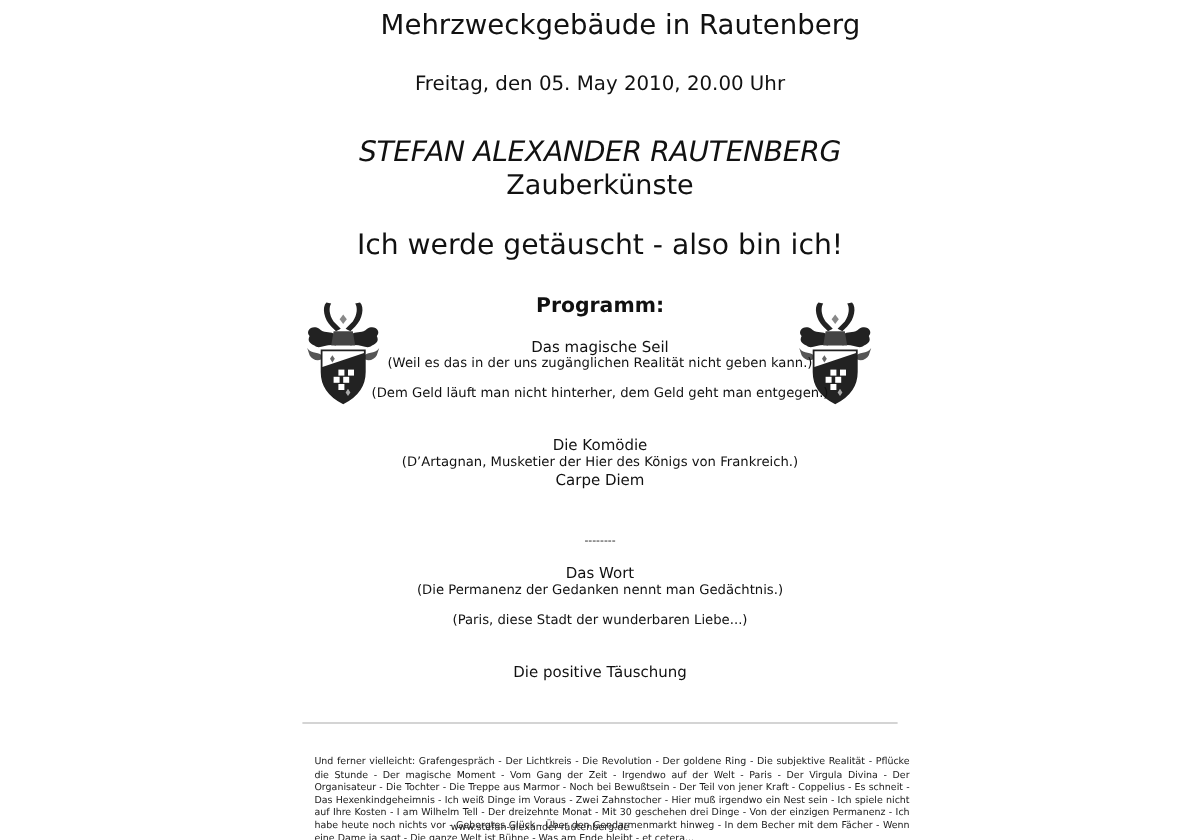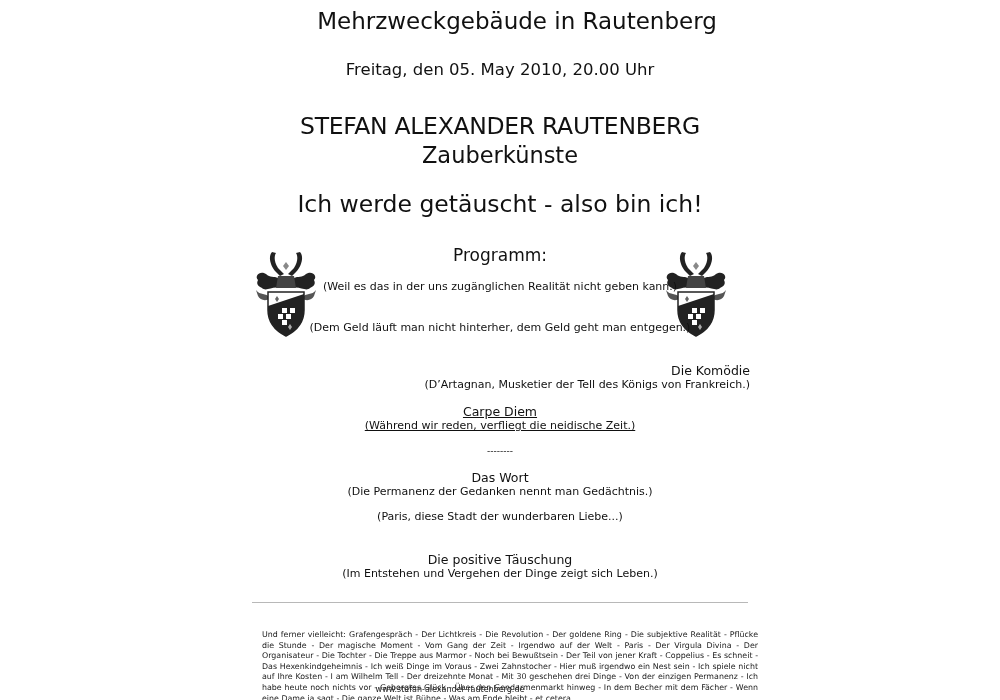--- a/index.html
+++ b/index.html
@@ -1,24 +1,24 @@
 <!DOCTYPE html>
 <html><head>
   <meta charset="utf-8">
   <style>
     * { margin: 0; padding: 0; box-sizing: border-box; }
     html, body { width: 1000px; height: 700px; background: #ffffff; overflow: hidden; }
     body { font-family: "DejaVu Sans", "Liberation Sans", sans-serif; color: #111111; position: relative; }
     .center { position: absolute; left: 0; width: 1000px; text-align: center; white-space: nowrap; }
     .venue { top: 8px; font-size: 23px; letter-spacing: 0px; margin-left: 17px; }
     .date { top: 60px; font-size: 16.5px; }
-    .performer { top: 112px; font-size: 23.5px; letter-spacing: -0.3px; }
+    .performer { top: 112px; font-size: 23.5px; letter-spacing: -0.3px; font-style: italic; }
     .subtitle { top: 142px; font-size: 22.5px; }
     .motto { top: 190px; font-size: 23.5px; }
-    .program-title { top: 245px; font-size: 17px; }
+    .program-title { top: 245px; font-size: 17px; font-weight: bold; }
     .item { position: absolute; left: 250px; width: 500px; text-align: center; white-space: nowrap; }
     .item-title { font-size: 12.5px; display: block; line-height: 16px; }
     .item-desc { font-size: 11px; display: block; line-height: 12px; }
     .separator { font-size: 9px; letter-spacing: 0px; }
     .crest { position: absolute; width: 72px; height: 90px; }
     .crest-left { left: 250px; top: 248px; }
     .crest-right { left: 660px; top: 248px; }
     .rule { position: absolute; left: 252px; width: 496px; top: 602px; height: 1px; background: #b8b8b8; }
     .footer-text { position: absolute; left: 252px; top: 630px; width: 496px; font-size: 7.9px; line-height: 10.6px; text-align: justify; color: #1a1a1a; margin-left: 10px; }
     .website { position: absolute; left: 0; width: 900px; top: 685px; text-align: center; font-size: 8px; color: #222; }
@@ -74,45 +74,44 @@
       <rect x="28" y="66" width="5" height="5" fill="#fff"></rect>
       <rect x="32" y="72" width="5" height="5" fill="#fff"></rect>
       <polygon points="27,48 29,51 27,54 25,51" fill="#666"></polygon>
       <polygon points="40,76 42,79 40,82 38,79" fill="#aaa"></polygon>
     </g>
   </svg>
 
   <div class="center program-title">Programm:</div>
 
   <div class="item" style="top:281px;">
+    <span class="item-title">Das magische Seil</span>
     <span class="item-desc">(Weil es das in der uns zugänglichen Realität nicht geben kann.)</span>
   </div>
   <div class="item" style="top:322px;">
     <span class="item-desc">(Dem Geld läuft man nicht hinterher, dem Geld geht man entgegen.)</span>
   </div>
-  <div class="item" style="top:363px;text-align:right;">
+  <div class="item" style="top:363px;">
     <span class="item-title">Die Komödie</span>
-    <span class="item-desc">(D’Artagnan, Musketier der Tell des Königs von Frankreich.)</span>
+    <span class="item-desc">(D’Artagnan, Musketier der Hier des Königs von Frankreich.)</span>
   </div>
-  <div class="item" style="top:404px;text-decoration:underline;">
+  <div class="item" style="top:392px;">
     <span class="item-title">Carpe Diem</span>
-    <span class="item-desc">(Während wir reden, verfliegt die neidische Zeit.)</span>
   </div>
 
   <div class="item separator" style="top:446px;">--------</div>
 
   <div class="item" style="top:470px;">
     <span class="item-title">Das Wort</span>
     <span class="item-desc">(Die Permanenz der Gedanken nennt man Gedächtnis.)</span>
   </div>
   <div class="item" style="top:511px;">
     <span class="item-desc">(Paris, diese Stadt der wunderbaren Liebe...)</span>
   </div>
   <div class="item" style="top:552px;">
     <span class="item-title">Die positive Täuschung</span>
-    <span class="item-desc">(Im Entstehen und Vergehen der Dinge zeigt sich Leben.)</span>
   </div>
 
   <div class="rule"></div>
   <div class="footer-text">Und ferner vielleicht: Grafengespräch - Der Lichtkreis - Die Revolution - Der goldene Ring - Die subjektive Realität - Pflücke die Stunde - Der magische Moment - Vom Gang der Zeit - Irgendwo auf der Welt - Paris - Der Virgula Divina - Der Organisateur - Die Tochter - Die Treppe aus Marmor - Noch bei Bewußtsein - Der Teil von jener Kraft - Coppelius - Es schneit - Das Hexenkindgeheimnis - Ich weiß Dinge im Voraus - Zwei Zahnstocher - Hier muß irgendwo ein Nest sein - Ich spiele nicht auf Ihre Kosten - I am Wilhelm Tell - Der dreizehnte Monat - Mit 30 geschehen drei Dinge - Von der einzigen Permanenz - Ich habe heute noch nichts vor - Geborgtes Glück - Über den Gendarmenmarkt hinweg - In dem Becher mit dem Fächer - Wenn eine Dame ja sagt - Die ganze Welt ist Bühne - Was am Ende bleibt - et cetera...</div>
   <div class="website">www.stefan-alexander-rautenberg.de</div>
 
 </div>
 
 </body></html>

